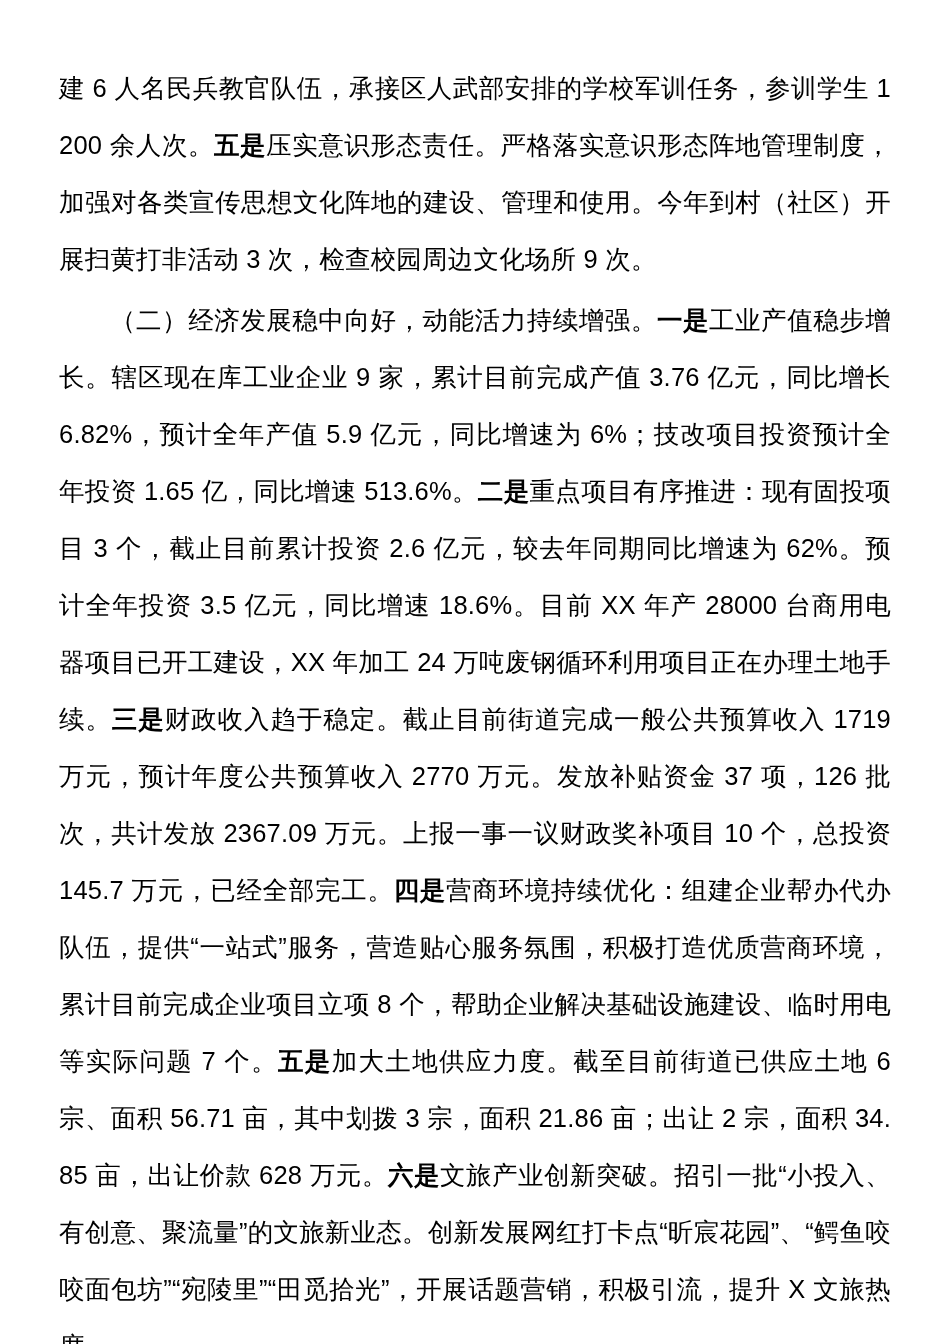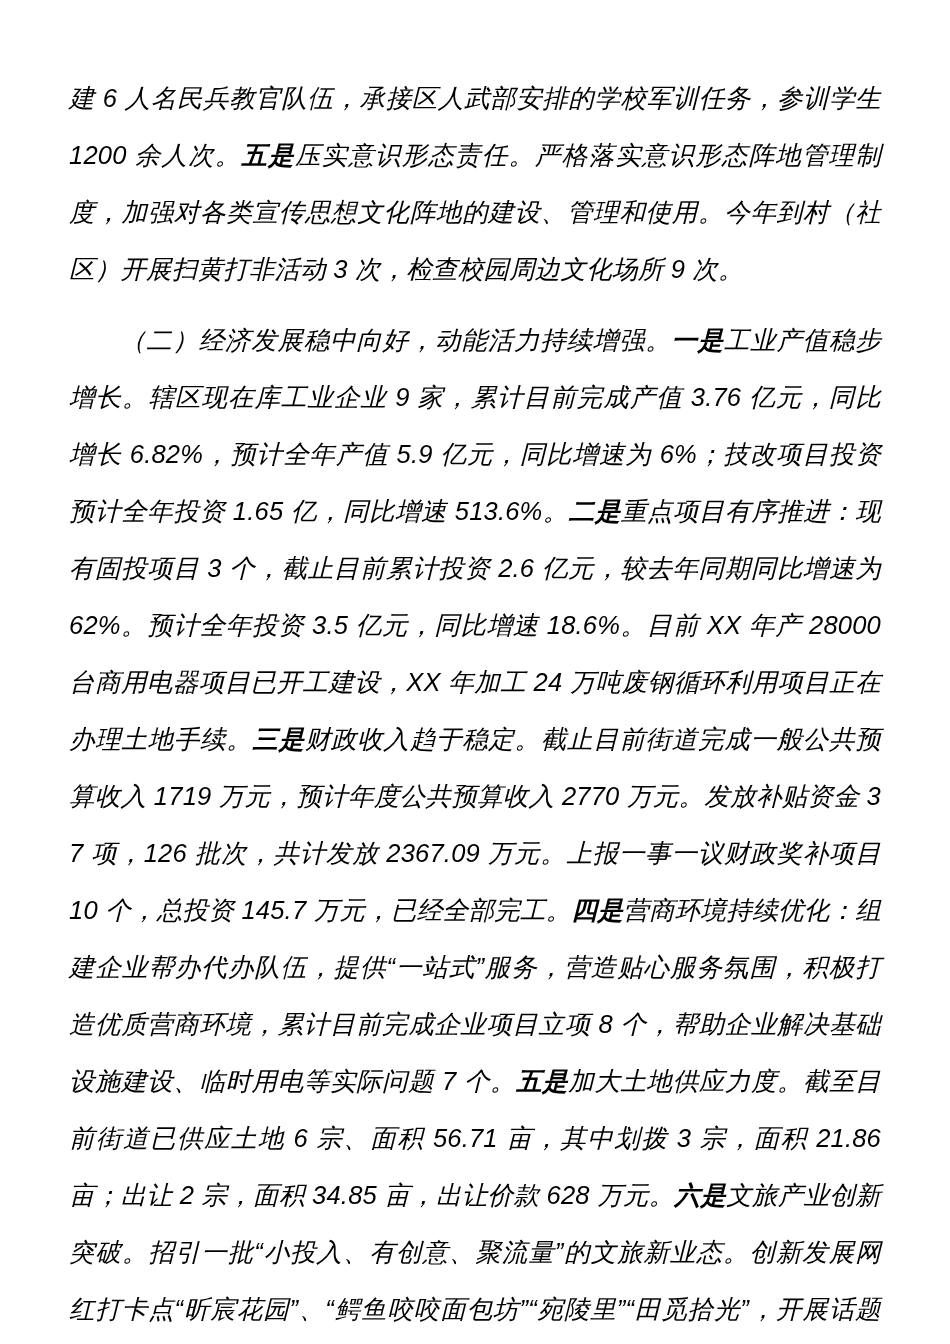--- a/index.html
+++ b/index.html
@@ -16,31 +16,30 @@
     height: 1344px;
     background: #ffffff;
     box-sizing: border-box;
     padding: 56px 55px 0 55px;
     overflow: hidden;
   }
   .doc-body {
     width: 840px;
   }
   p.para {
-    margin: 14px;
+    margin: 4px;
     font-size: 25.5px;
     line-height: 57px;
     color: #000000;
     text-align: justify;
     text-justify: inter-character;
     text-align-last: left;
     letter-spacing: 0.2px;
     word-break: break-all;
     font-weight: 400;
-    font-style: italic;
   }
   p.indent {
     text-indent: 2em;
   }
   b.mark {
     font-weight: 700;
   }
 </style>
 </head>
 <body>

